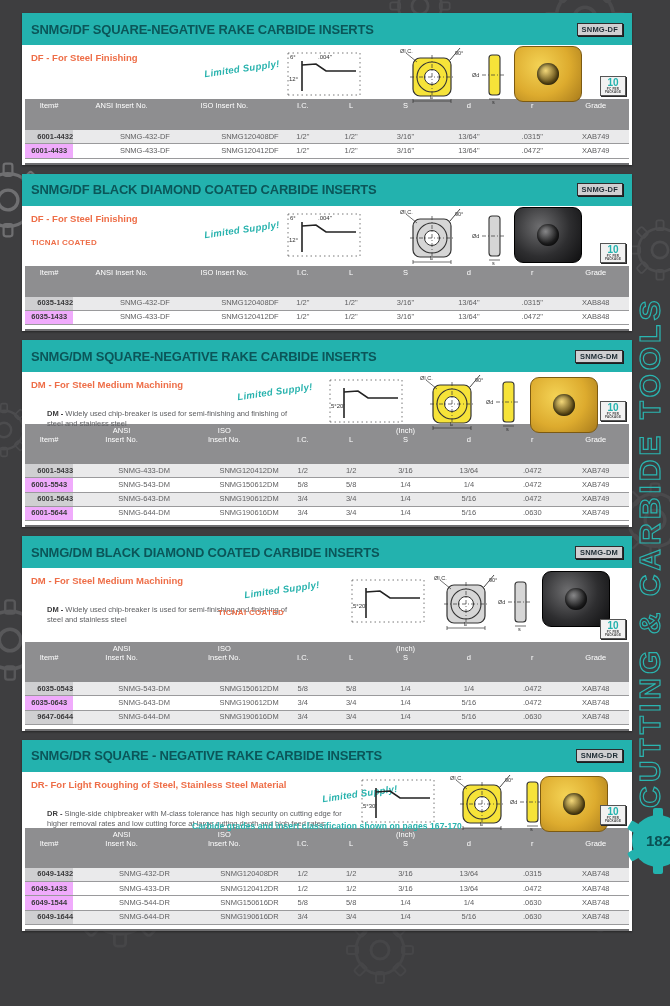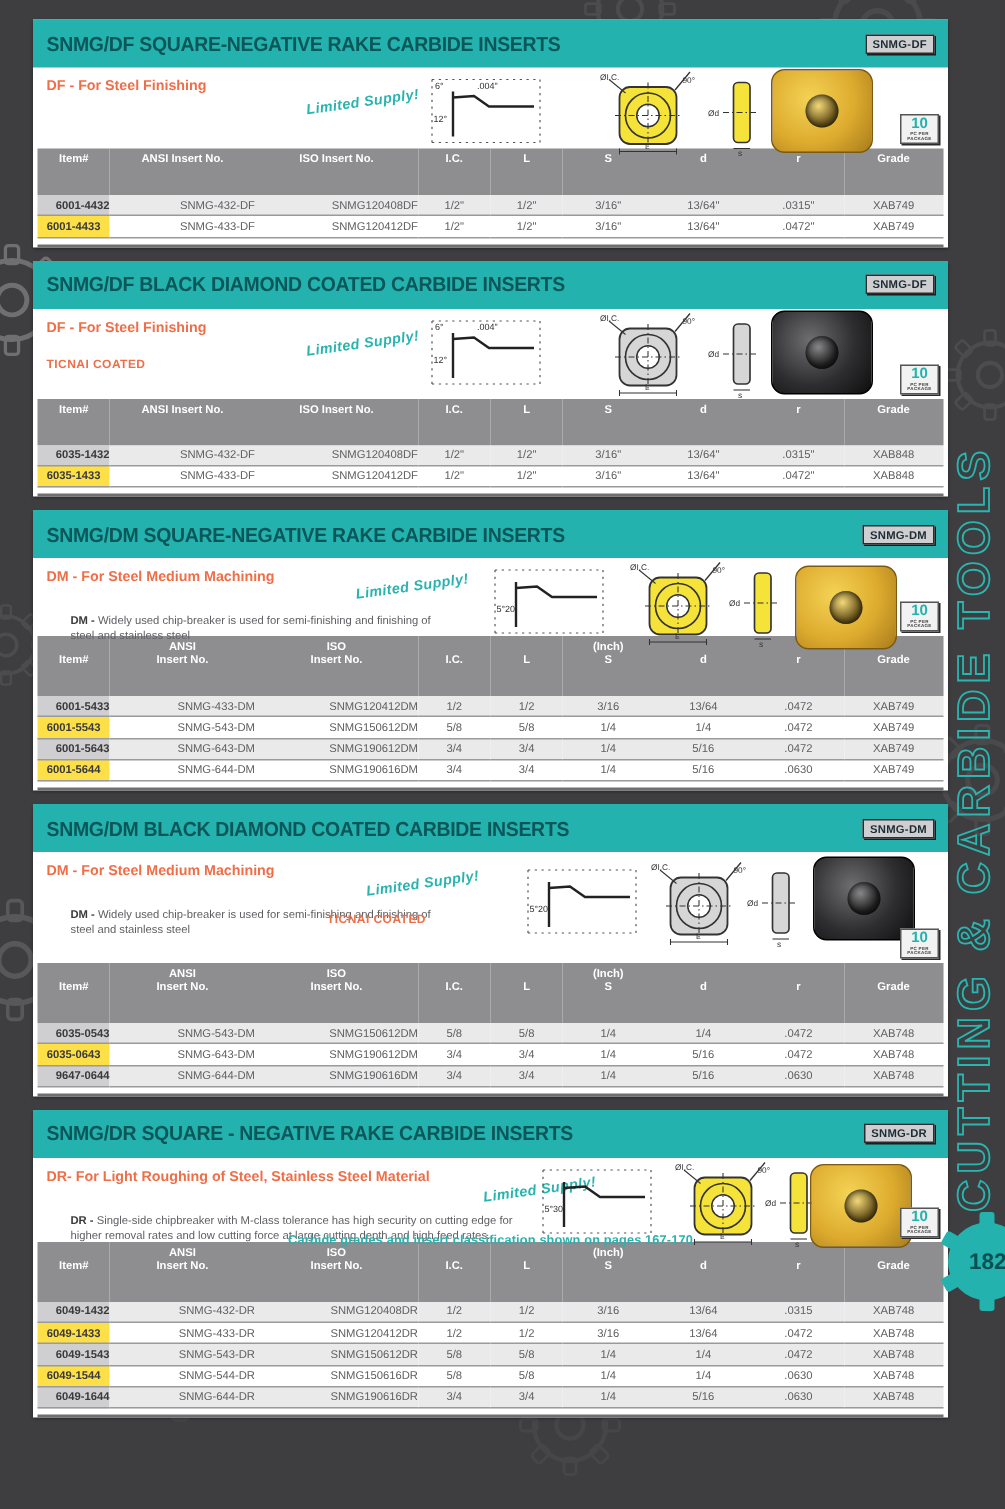--- a/index.html
+++ b/index.html
@@ -73,30 +73,30 @@
     box-shadow:1px 1px 0 #2a2a2a;text-align:center;line-height:1;padding:1px 0 1px;
   }
   .pack-qty{display:block;color:#23b2ae;font-weight:bold;font-size:10px;}
   .pack-unit{display:block;color:#444;font-weight:bold;font-size:3px;letter-spacing:.2px;}
   
   .tbl-wrap{margin:0 3px;padding-bottom:4px;}
   table{width:100%;border-collapse:collapse;table-layout:fixed;}
   col.c0{width:8%}col.c1{width:16%}col.c2{width:18%}col.c3{width:8%}col.c4{width:8%}
   col.c5{width:10%}col.c6{width:11%}col.c7{width:10%}col.c8{width:11%}
   thead th{
-    background:#8e8e90;color:#fff;font-size:7.5px;font-weight:bold;
+    background:#8e8e90;color:#fff;font-size:7.5px;font-weight:normal;
     padding:2px 0 20px;vertical-align:bottom;text-align:center;
   }
   thead th span{display:block;line-height:1.2;}
   tbody td{
     font-size:7.5px;color:#606062;text-align:center;padding:2.5px 0;
     border-bottom:1px solid #9a9a9c;line-height:1.1;
   }
   tbody tr.alt td{background:#eaeaeb;}
-  tbody td.c0{background:#fde047;color:#3a3a3c;font-weight:bold;}
+  tbody td.c0{background:#f0abfc;color:#3a3a3c;font-weight:bold;}
   tbody tr.alt td.c0{background:#cfcfd1;padding-left:12px;}
   tbody td.c1,tbody td.c2{text-align:right;padding-left:24px;}
   .tbl-wrap{border-bottom:2px solid #6f6f71;}
   
   #footer-note{
     position:absolute;left:22px;top:821px;width:610px;text-align:center;
     color:#29b3ae;font-weight:bold;font-size:8.5px;letter-spacing:.1px;
   }
   
   #side-label{
@@ -786,31 +786,20 @@
               <td class="c0">6049-1433</td>
               <td class="c1">SNMG-433-DR</td>
               <td class="c2">SNMG120412DR</td>
               <td class="c3">1/2</td>
               <td class="c4">1/2</td>
               <td class="c5">3/16</td>
               <td class="c6">13/64</td>
               <td class="c7">.0472</td>
               <td class="c8">XAB748</td>
             </tr>
-            <tr class="alt">
-              <td class="c0">6049-1543</td>
-              <td class="c1">SNMG-543-DR</td>
-              <td class="c2">SNMG150612DR</td>
-              <td class="c3">5/8</td>
-              <td class="c4">5/8</td>
-              <td class="c5">1/4</td>
-              <td class="c6">1/4</td>
-              <td class="c7">.0472</td>
-              <td class="c8">XAB748</td>
-            </tr>
             <tr>
               <td class="c0">6049-1544</td>
               <td class="c1">SNMG-544-DR</td>
               <td class="c2">SNMG150616DR</td>
               <td class="c3">5/8</td>
               <td class="c4">5/8</td>
               <td class="c5">1/4</td>
               <td class="c6">1/4</td>
               <td class="c7">.0630</td>
               <td class="c8">XAB748</td>

